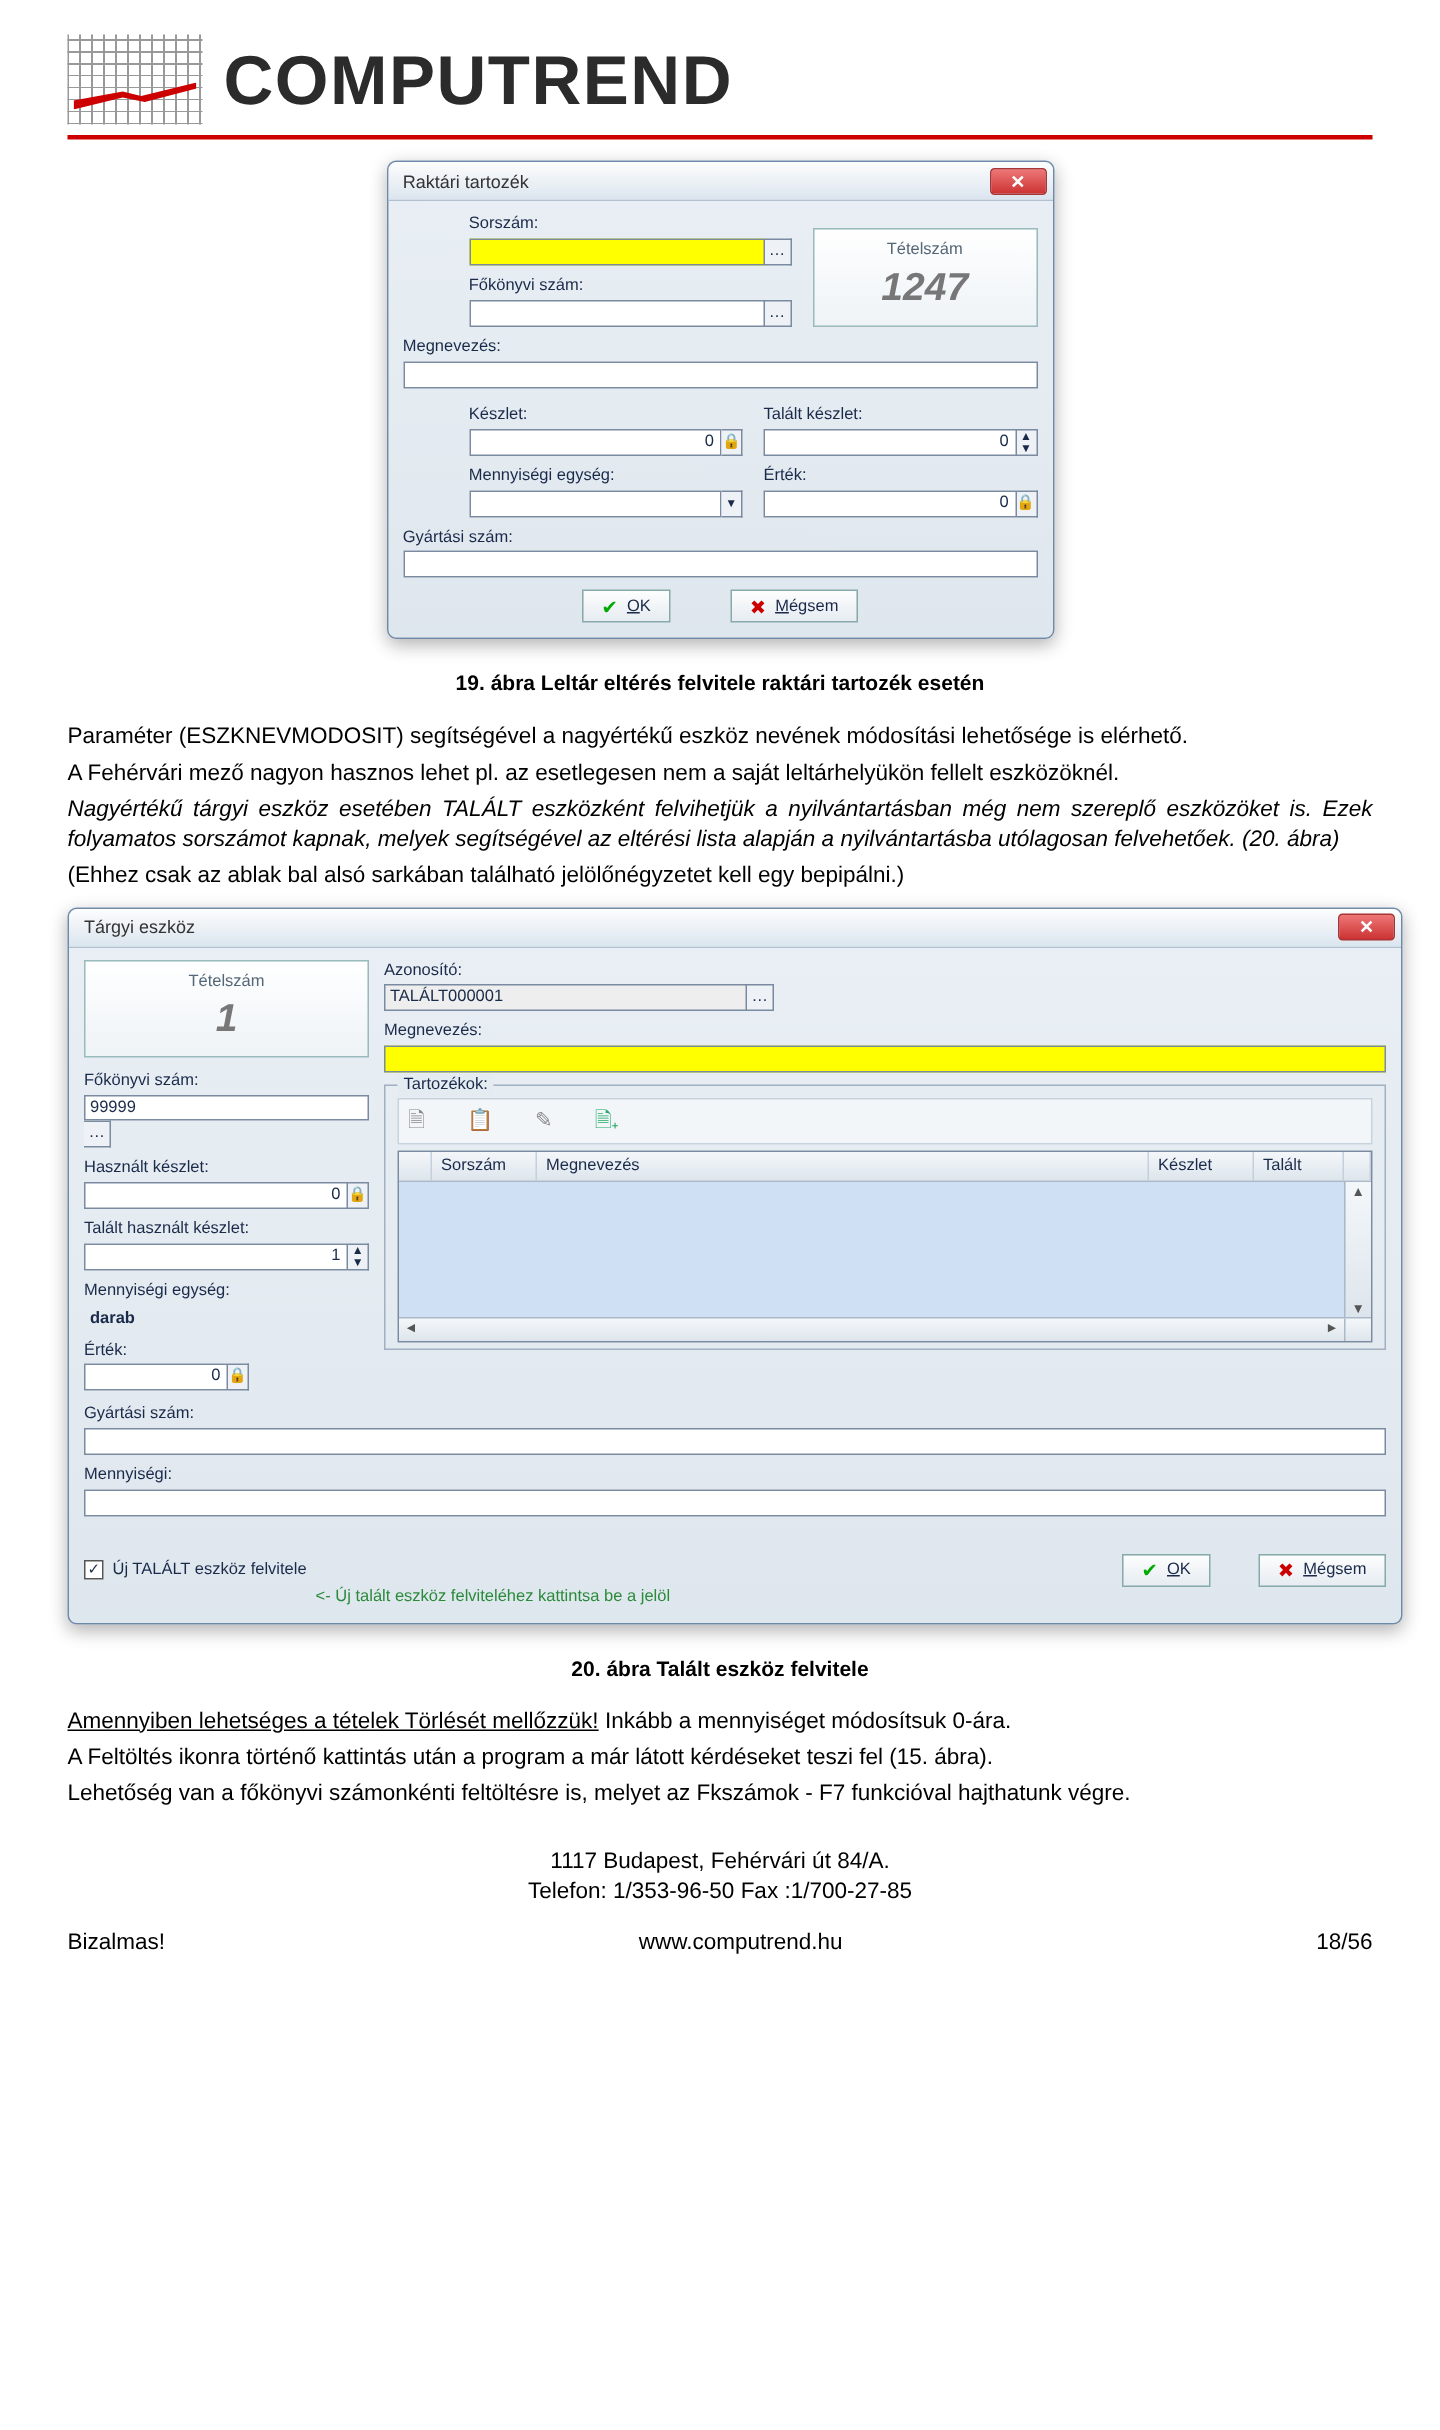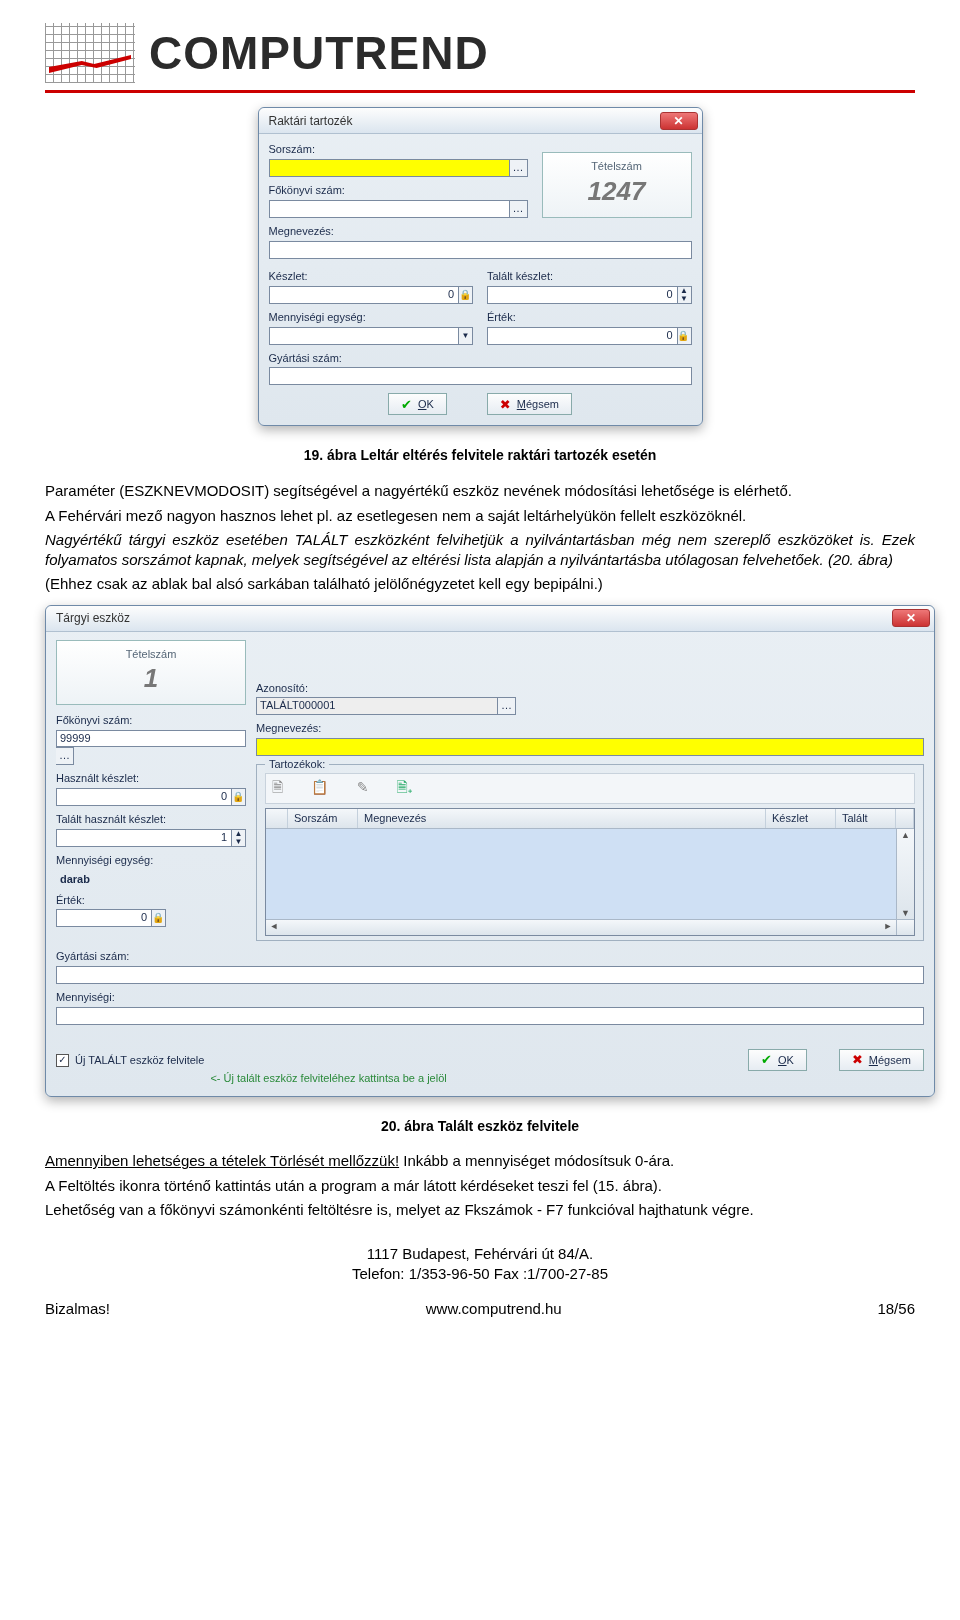--- a/index.html
+++ b/index.html
@@ -12,21 +12,21 @@
   .hr { height:3px; background:#c00; margin-bottom:14px; }
 
   
   .dialog { margin: 0 auto 20px auto; background: linear-gradient(#e9eff4,#dfe7ee); border:1px solid #6f8aa8; border-radius:6px; box-shadow:0 4px 12px rgba(0,0,0,.3); }
   .dlg1 { width:445px; }
   .dlg2 { width:890px; }
   .titlebar { display:flex; align-items:center; justify-content:space-between; height:26px; padding:0 4px 0 10px; background:linear-gradient(#fdfdfd,#dbe5ef); border-bottom:1px solid #b0c0d0; border-radius:6px 6px 0 0; font-size:12px; color:#333;}
   .closebtn { width:38px; height:18px; background:linear-gradient(#e77,#c33); border:1px solid #a33; border-radius:3px; display:flex; align-items:center; justify-content:center; color:#fff; font-weight:bold; font-size:12px; line-height:1;}
   .dlg-body { padding:8px 10px 10px 10px; font-family: Tahoma, Verdana, sans-serif; font-size:11px; color:#1a2a4a; }
   .lbl { color:#1a2a4a; font-size:11px; margin-bottom:2px; display:block;}
-  .row { display:flex; gap:14px; margin-bottom:6px;}
+  .row { display:flex; gap:14px; margin-bottom:6px;margin-left:44px;}
   .col { flex:1; }
   .inp { width:100%; height:18px; border:1px solid #7a8aa0; background:#fff; font-size:11px; padding:0 3px; }
   .inp.yellow { background:#ffff00; }
   .inp-wrap { display:flex; }
   .inp-wrap .inp { flex:1; }
   .dots { width:18px; height:18px; border:1px solid #7a8aa0; border-left:none; background:#eef2f6; text-align:center; font-size:11px; line-height:14px;}
   .spin { width:14px; height:18px; border:1px solid #7a8aa0; border-left:none; background:#eef2f6; font-size:8px; display:flex; flex-direction:column; }
   .spin div { flex:1; text-align:center; line-height:8px;}
   .tetel-box { border:1px solid #9bb; background:linear-gradient(#fff,#eef3f6); padding:6px 16px 8px 16px; text-align:center;}
   .tetel-box .tlabel { font-size:11px; color:#567;}
@@ -39,21 +39,21 @@
 
   
   .fig-caption { text-align:center; font-weight:bold; font-size:14px; margin:10px 0 16px 0; }
   .para { font-size:15px; margin:0 0 4px 0; text-align:justify; }
   .para.i { font-style:italic; }
   .para2 { margin-top:10px; }
 
   
   .dlg2-body { display:flex; gap:10px; }
   .leftcol { width:190px; }
-  .rightcol { flex:1;margin-top:41px; }
+  .rightcol { flex:1; }
   .fieldset { border:1px solid #a0b0c0; padding:8px 8px 4px 8px; margin-top:6px; position:relative;}
   .fieldset .legend { position:absolute; top:-8px; left:8px; background:#e4ebf1; padding:0 4px; font-size:11px; color:#1a2a4a;}
   .toolbar-icons { display:flex; gap:28px; padding:4px 6px 6px 6px; border:1px solid #c8d2dc; background:#f3f6f9;}
   .toolbar-icons span { font-size:14px; color:#888;}
   .toolbar-icons span.active { color:#2a6;}
   .grid { border:1px solid #7a8aa0; margin-top:4px; background:#fff; }
   .grid-head { display:flex; background:linear-gradient(#f4f7fa,#dde5ec); border-bottom:1px solid #aab8c8; font-size:11px;}
   .grid-head div { padding:2px 6px; border-right:1px solid #c4d0dc;}
   .gh1{width:22px;} .gh2{width:70px;} .gh3{flex:1;} .gh4{width:70px;} .gh5{width:60px;} .gh6{width:18px;}
   .grid-body { height:90px; background:#cfe0f4; display:flex; }

